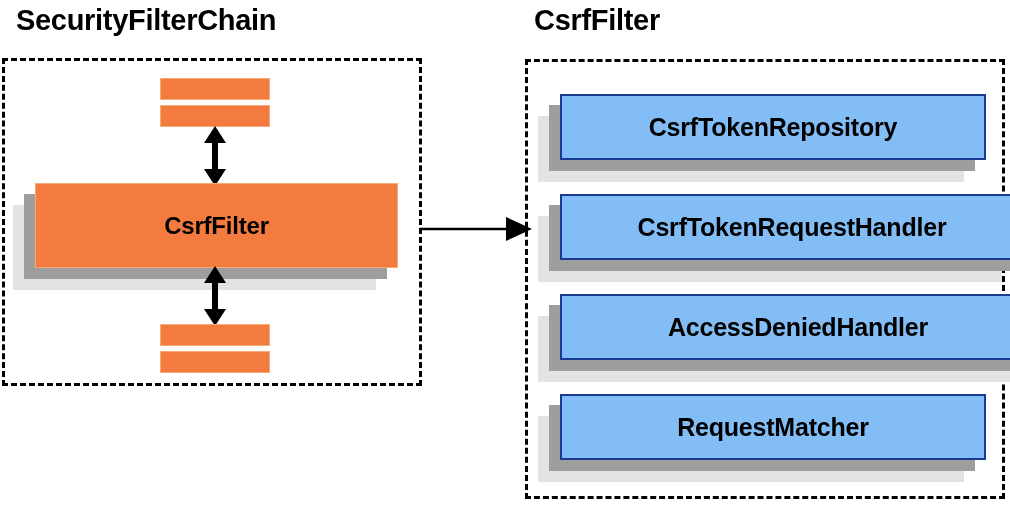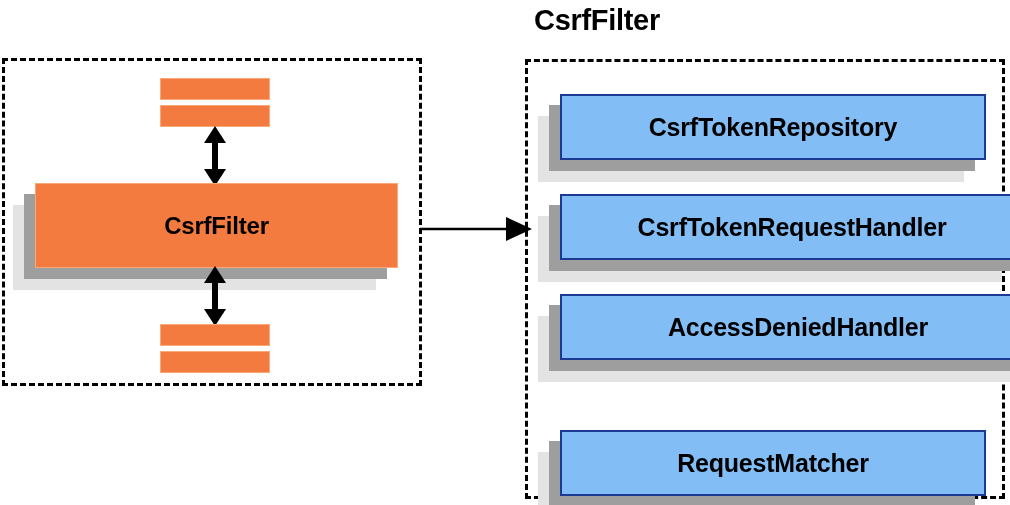--- a/index.html
+++ b/index.html
@@ -100,20 +100,21 @@
   .arrow-svg {
     position: absolute;
     overflow: visible;
   }
 </style>
 </head>
 <body>
 
 <div id="canvas">
 
+  <div class="panel-title" id="title-left">SecurityFilterChain</div>
 
   <div class="dashed-box" id="box-left"></div>
 
   <div class="bar" style="left:160px; top:78px; width:110px; height:22px;"></div>
   <div class="bar" style="left:160px; top:105px; width:110px; height:22px;"></div>
 
   <svg class="arrow-svg" style="left:200px; top:126px;" width="30" height="60" viewBox="0 0 30 60">
     <line x1="15" y1="12" x2="15" y2="48" stroke="#000000" stroke-width="6"></line>
     <polygon points="15,0 4,17 26,17" fill="#000000"></polygon>
     <polygon points="15,60 4,43 26,43" fill="#000000"></polygon>
@@ -162,21 +163,21 @@
   </div>
 
   <div class="card blue" style="left:560px; top:294px; width:476px; height:66px;">
     <div class="sheet back2"></div>
     <div class="sheet back1"></div>
     <div class="sheet front">
       <span class="card-label">AccessDeniedHandler</span>
     </div>
   </div>
 
-  <div class="card blue" style="left:560px; top:394px; width:426px; height:66px;margin-top:36px;">
+  <div class="card blue" style="left:560px; top:394px; width:426px; height:66px;">
     <div class="sheet back2"></div>
     <div class="sheet back1"></div>
     <div class="sheet front">
       <span class="card-label">RequestMatcher</span>
     </div>
   </div>
 
 </div>
 
 </body></html>

